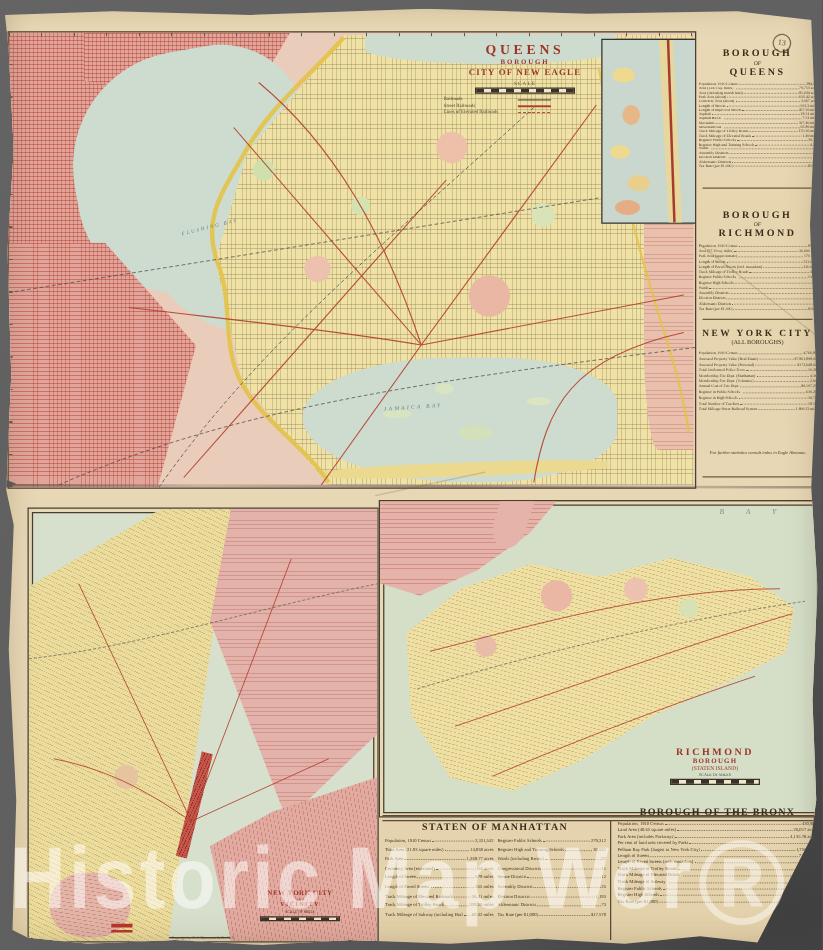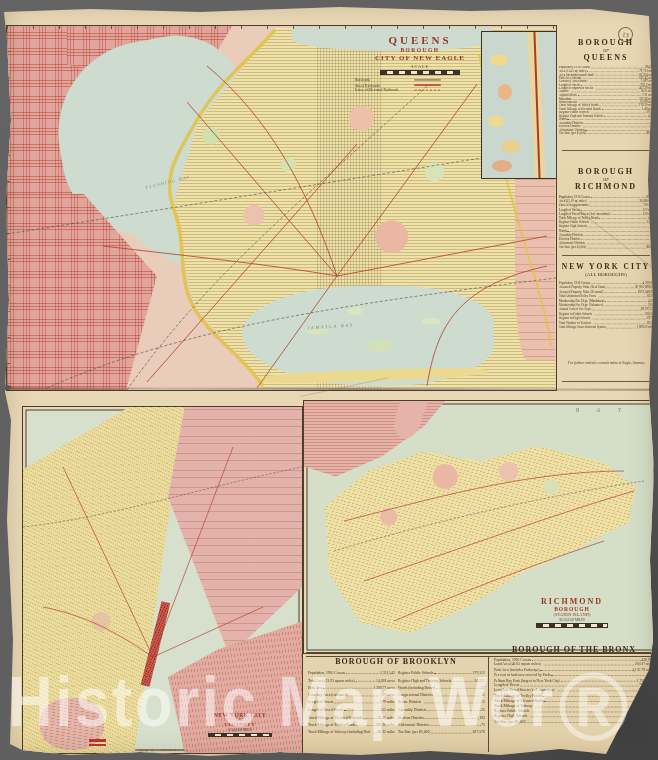--- a/index.html
+++ b/index.html
@@ -548,21 +548,21 @@
         <div class="rt3">(STATEN ISLAND)</div>
         <div class="rt-s">SCALE OF MILES</div>
         <div class="scalebar" style="width:70px;"></div>
       </div>
     </div>
 
     <div class="prule"></div>
     <div class="vdiv"></div>
 
     <div class="manh-panel">
-      <div class="ptitle">BOROUGH OF BROOKLYN</div>
+      <div class="ptitle">STATEN OF MANHATTAN</div>
       <div class="cols">
         <div class="stat-list" style="left:2px;top:0;width:124px;font-size:5.3px;line-height:10.6px;transform:scale(.7);">
             <div class="srow">
               <span class="sl">Population, 1910 Census</span>
               <span class="sd"></span>
               <span class="sv">2,331,542</span>
             </div>
             <div class="srow">
               <span class="sl">Total Area (21.93 square miles)</span>
               <span class="sd"></span>

